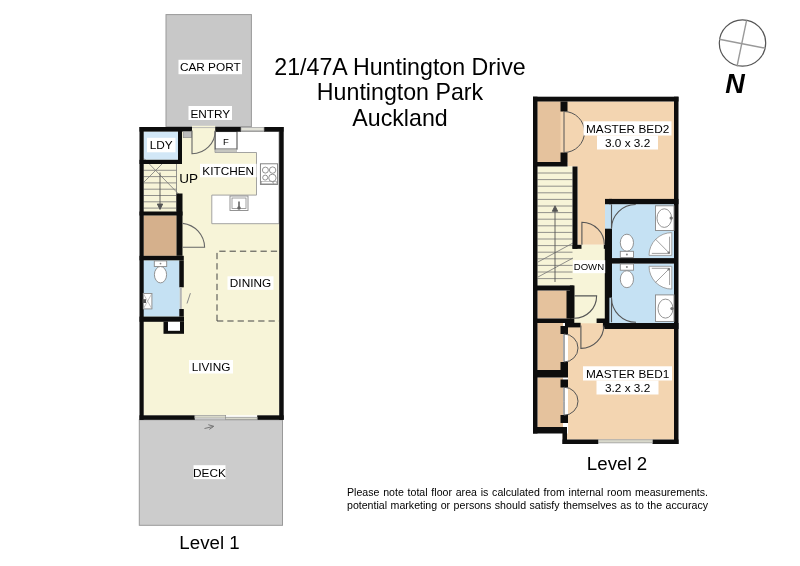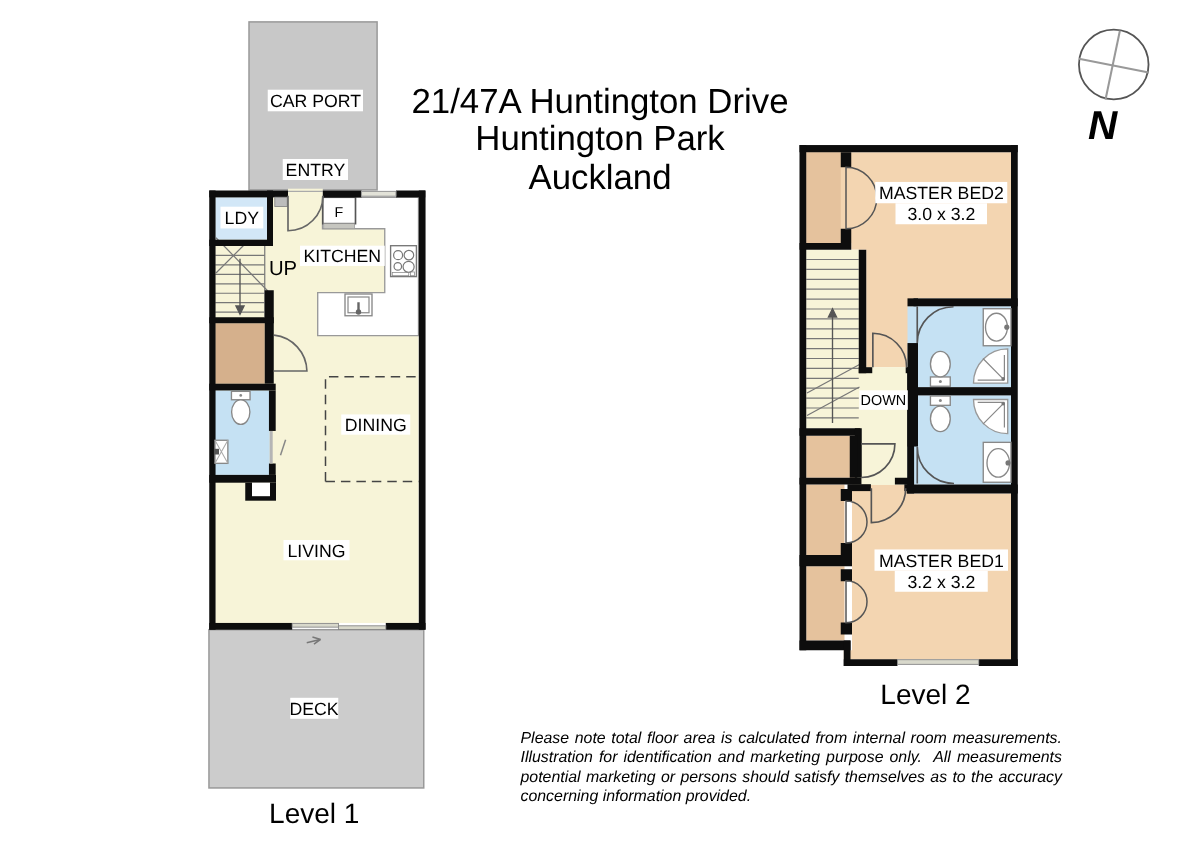--- a/index.html
+++ b/index.html
@@ -1,32 +1,30 @@
 <!DOCTYPE html>
 <html><head>
 <meta charset="utf-8">
 <style>
   html,body{margin:0;padding:0;background:#fff;width:800px;height:566px;overflow:hidden;}
   body{font-family:"Liberation Sans",sans-serif;position:relative;}
   .title{position:absolute;left:0;top:18.8px;width:800px;text-align:center;font-size:23.2px;line-height:25.5px;color:#000;margin-top:36px;}
   .disc{position:absolute;left:347px;top:486px;width:361px;font-size:10.6px;line-height:12.95px;color:#000;}
-  .disc div{white-space:nowrap;font-style:italic;}
+  .disc div{white-space:nowrap;}
   .disc .j{text-align:justify;text-align-last:justify;}
   svg{position:absolute;left:0;top:0;}
 </style>
 </head>
 <body>
 
 <div class="title">21/47A Huntington Drive<br>Huntington Park<br>Auckland</div>
 
 <div class="disc">
 <div class="j">Please note total floor area is calculated from internal room measurements.</div>
-<div class="j">Illustration for identification and marketing purpose only.&nbsp; All measurements</div>
 <div class="j">potential marketing or persons should satisfy themselves as to the accuracy</div>
-<div>concerning information provided.</div>
 </div>
 
 <svg width="800" height="566" viewBox="0 0 800 566" font-family="Liberation Sans, sans-serif" fill="#000">
 
 <g>
 
 <g>
 <circle cx="742.5" cy="43" r="23.2" fill="none" stroke="#555" stroke-width="1.2"></circle>
 <line x1="746.6" y1="20.4" x2="737" y2="66.4" stroke="#999" stroke-width="1.4"></line>
 <line x1="719.3" y1="39.2" x2="765.8" y2="48.3" stroke="#999" stroke-width="1.4"></line>

